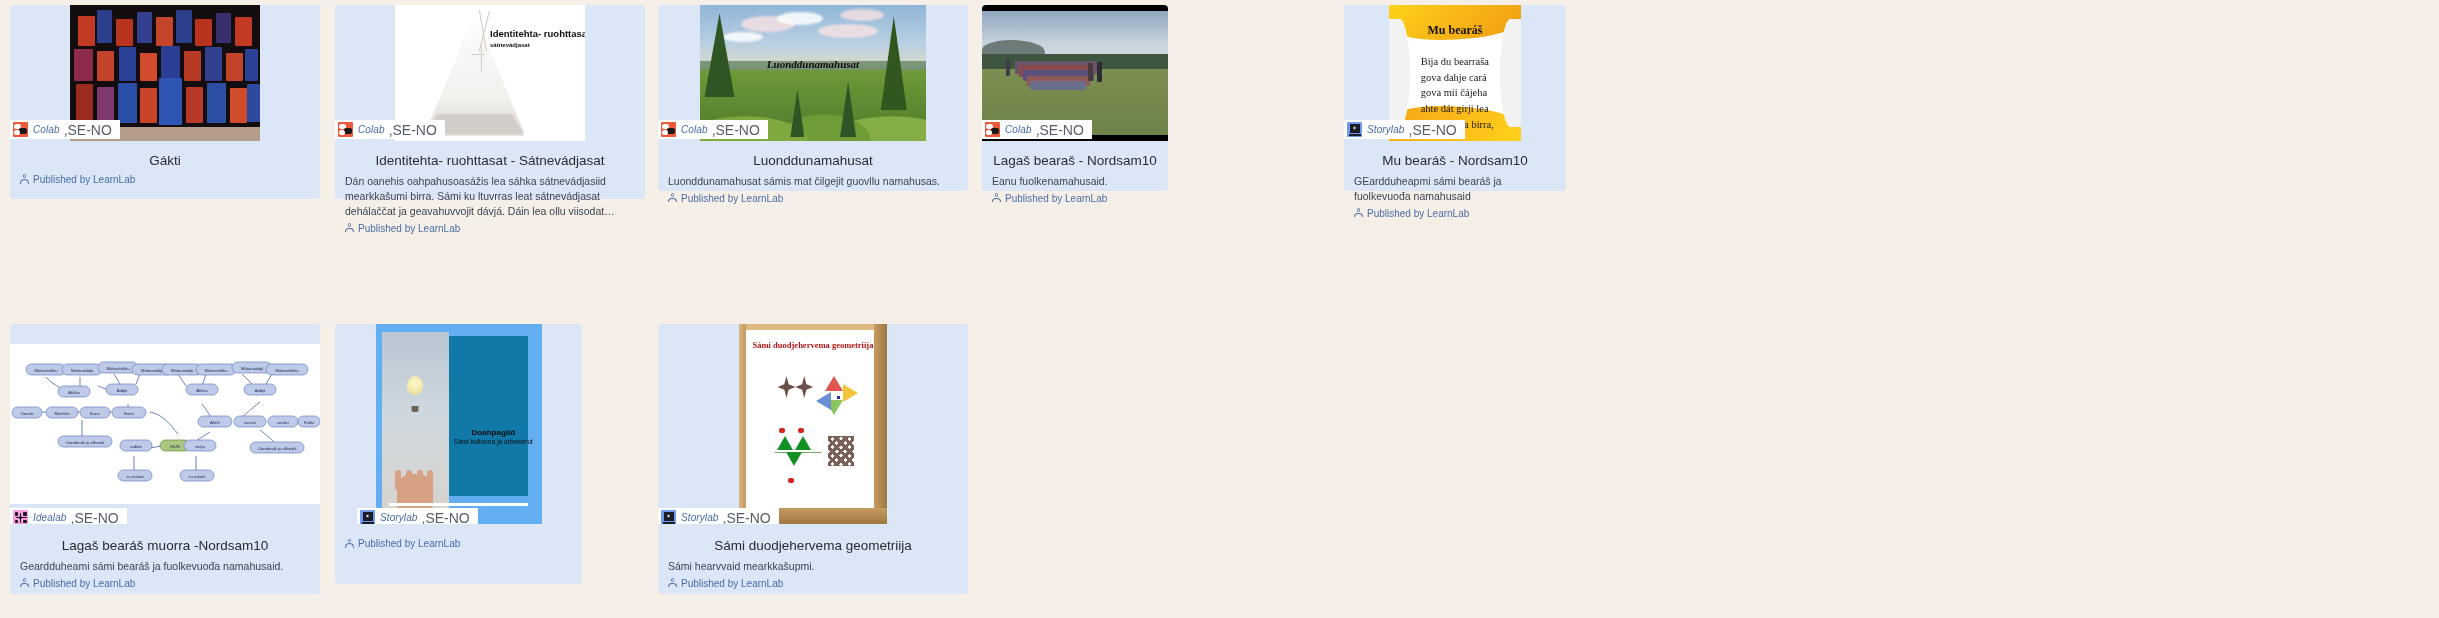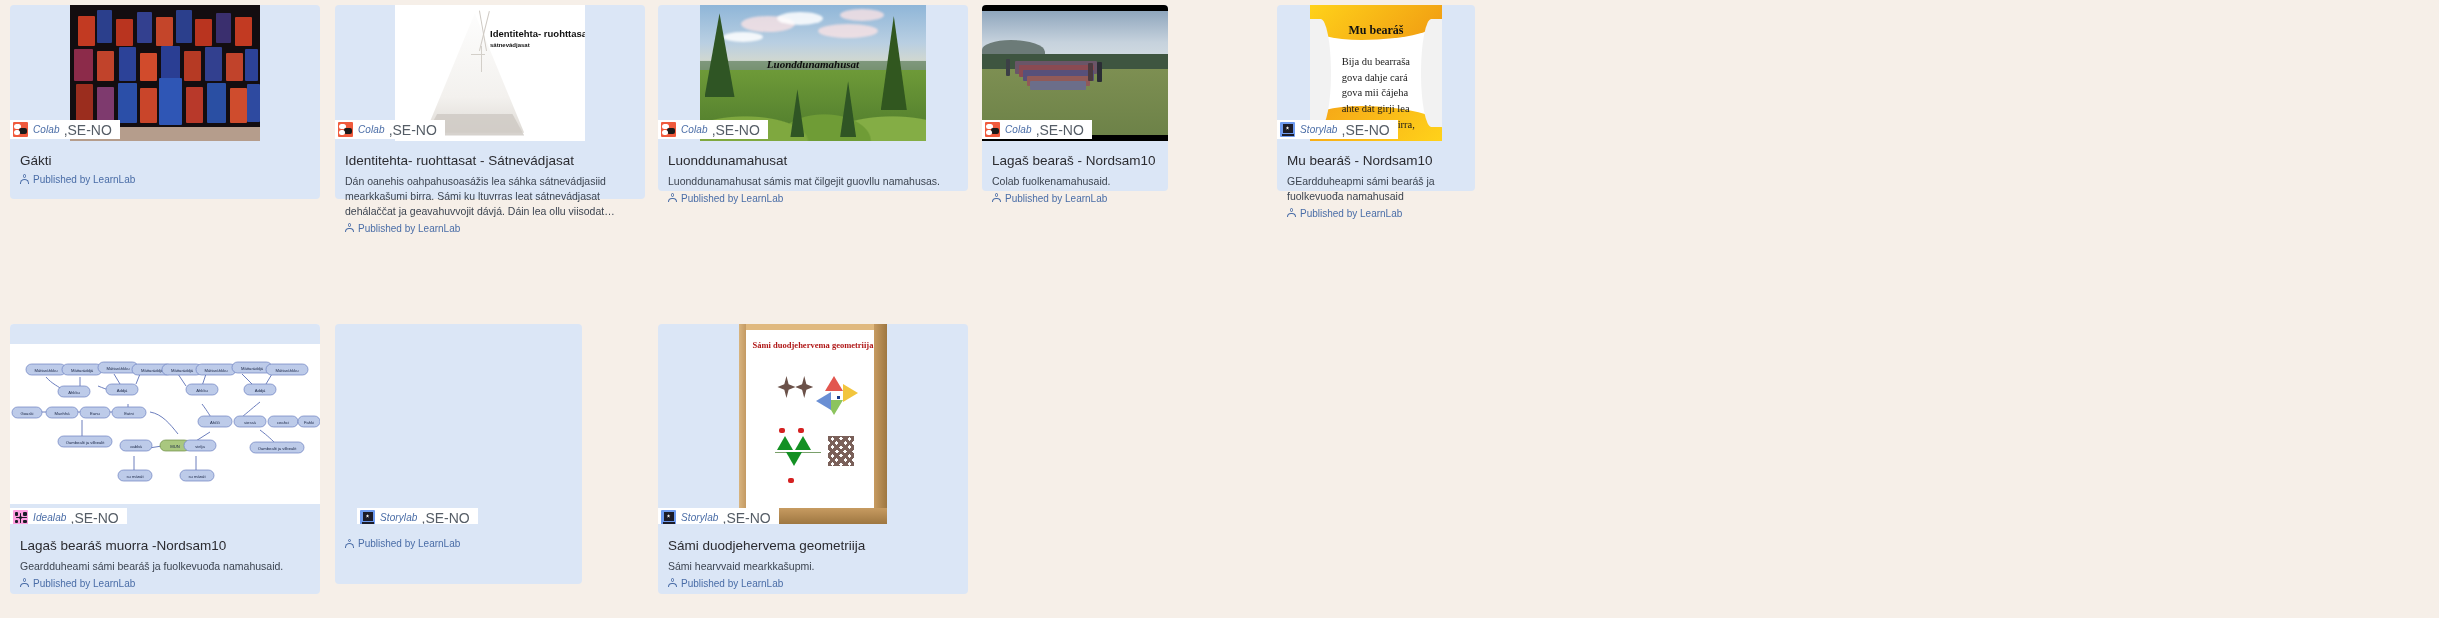--- a/index.html
+++ b/index.html
@@ -95,20 +95,21 @@
   .ico-idealab .e2{left:6.7px;top:2.5px;width:1.6px;height:10px;}
 
   
   .card-body{padding:12px 10px 14px 10px;}
   .card-title{
     font-size:13.5px;
     color:#2b2b30;
     line-height:1.25;
     margin:0 0 4px 0;
     font-weight:400;
+    text-align:center;
   }
   .card-desc{
     font-size:10.5px;
     color:#3c4450;
     line-height:1.42;
     margin:0 0 4px 0;
   }
   .card-foot{
     display:flex;
     align-items:center;
@@ -383,32 +384,32 @@
           <i class="b1"></i>
             <i class="b2"></i>
             <i class="b3"></i>
         </span>
         <span class="badge-name">Colab</span>
         <span class="badge-region">,SE-NO</span>
       </div>
     </div>
     <div class="card-body">
       <p class="card-title">Lagaš bearaš - Nordsam10</p>
-      <p class="card-desc">Colab fuolkenamahusaid.</p>
-      <div class="card-foot">
-        <span class="foot-ico">
-            <i class="hd"></i>
-            <i class="bd"></i>
-          </span>
-        <span>Published by LearnLab</span>
-      </div>
-    </div>
-  </div>
-
-  <div class="card" style="left:1277px;top:5px;width:198px;height:186px;">
+      <p class="card-desc">Eanu fuolkenamahusaid.</p>
+      <div class="card-foot">
+        <span class="foot-ico">
+            <i class="hd"></i>
+            <i class="bd"></i>
+          </span>
+        <span>Published by LearnLab</span>
+      </div>
+    </div>
+  </div>
+
+  <div class="card" style="left:1344px;top:5px;width:222px;height:186px;">
     <div class="thumb-wrap">
       <div class="thumb center" style="width:132px;">
         <div class="art art-book">
           <div class="wtop"></div>
           <div class="wbot"></div>
           <div class="sideL"></div>
           <div class="sideR"></div>
           <span class="bk-title">Mu bearáš</span>
           <span class="bk-body">Bija du bearraša gova dahje cará gova mii čájeha ahte dát girji lea du bearraša birra,</span>
         </div>
@@ -560,20 +561,39 @@
             <i class="hd"></i>
             <i class="bd"></i>
           </span>
         <span>Published by LearnLab</span>
       </div>
     </div>
   </div>
 
   <div class="card" style="left:335px;top:324px;width:247px;height:260px;">
     <div class="thumb-wrap" style="height:200px;">
+      <div class="thumb center" style="width:166px;height:200px;">
+        <div class="art art-bulb">
+          <div class="inner"></div>
+          <div class="photo">
+            <div class="bulb"></div>
+            <div class="screw"></div>
+            <div class="hand"></div>
+            <div class="fg" style="left:20%;"></div>
+            <div class="fg" style="left:36%;"></div>
+            <div class="fg" style="left:52%;"></div>
+            <div class="fg" style="left:68%;"></div>
+          </div>
+          <div class="cap">
+            <span class="h">Doahpagiid</span>
+            <span class="s">Sámi kultuvrra ja árbevierut</span>
+          </div>
+          <div class="strip"></div>
+        </div>
+      </div>
       <div class="badge" style="bottom:-3px;left:22px;">
         <span class="badge-ico ico-storylab">
           <i class="bk"></i>
             <i class="st"></i>
             <i class="base"></i>
         </span>
         <span class="badge-name">Storylab</span>
         <span class="badge-region">,SE-NO</span>
       </div>
     </div>

